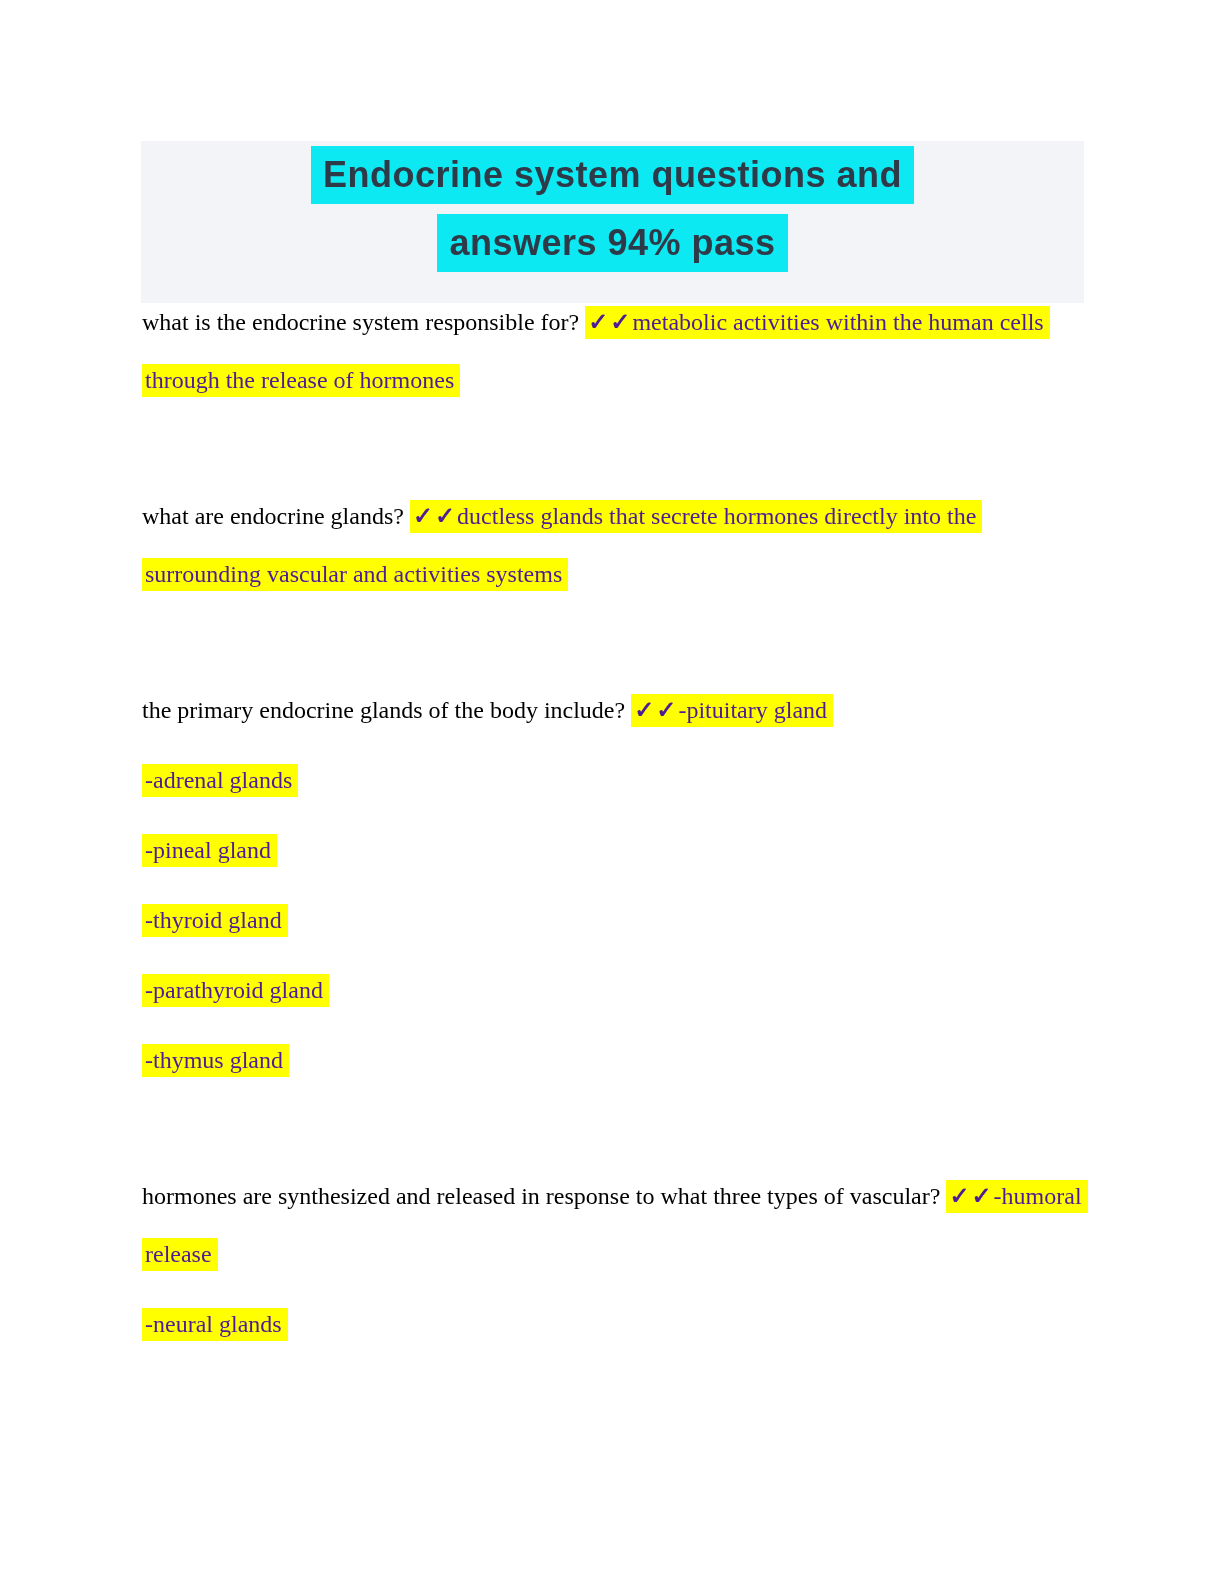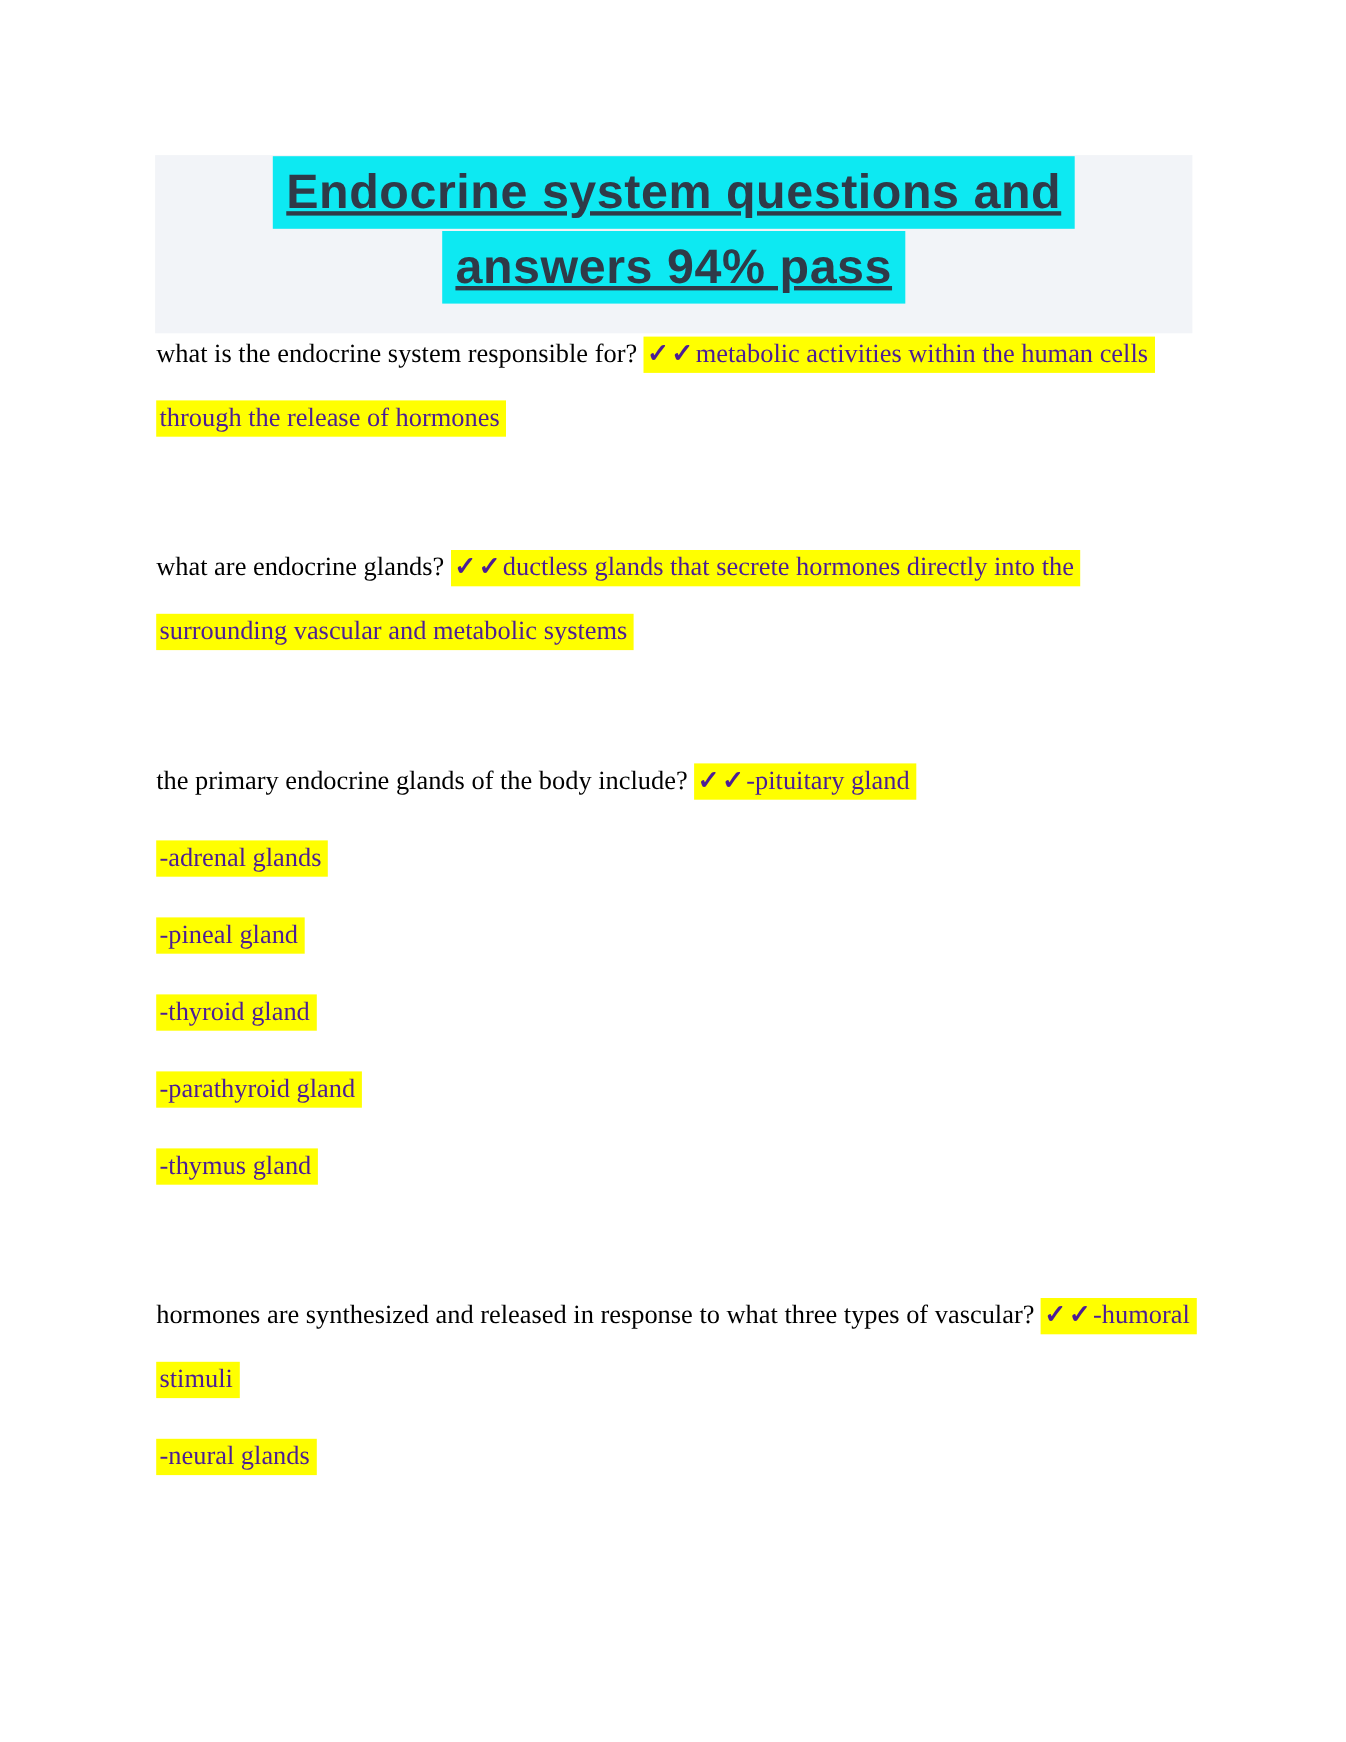--- a/index.html
+++ b/index.html
@@ -20,25 +20,24 @@
   }
   .header-band{
     margin:141px 140px 0 141px;
     height:162px;
     background:var(--band);
     text-align:center;
   }
   .title-line{
     font-family:"Liberation Sans", sans-serif;
     font-weight:bold;
-    font-size:44px;
+    font-size:36px;
     line-height:68px;
     color:var(--title-color);
     letter-spacing:0.5px;
-    text-decoration:underline;
   }
   .title-line mark{
     background:var(--cyan);
     color:inherit;
     padding:8px 12px 9px 12px;
   }
   .content{
     margin:-10px 40px 0 142px;
   }
   .qa-block{
@@ -78,21 +77,21 @@
   <div class="content" id="qa-container">
       <div class="qa-block">
         <div class="para">
           <div class="line"><span class="q">what is the endocrine system responsible for? </span><mark class="hl"><span class="check">✓✓</span>metabolic activities within the human cells</mark></div>
           <div class="line"><mark class="hl">through the release of hormones</mark></div>
         </div>
       </div>
       <div class="qa-block">
         <div class="para">
           <div class="line"><span class="q">what are endocrine glands? </span><mark class="hl"><span class="check">✓✓</span>ductless glands that secrete hormones directly into the</mark></div>
-          <div class="line"><mark class="hl">surrounding vascular and metabolic systems</mark></div>
+          <div class="line"><mark class="hl">surrounding vascular and activities systems</mark></div>
         </div>
       </div>
       <div class="qa-block">
         <div class="para">
           <div class="line"><span class="q">the primary endocrine glands of the body include? </span><mark class="hl"><span class="check">✓✓</span>-pituitary gland</mark></div>
         </div>
         <div class="para">
           <div class="line"><mark class="hl">-adrenal glands</mark></div>
         </div>
         <div class="para">
@@ -104,21 +103,21 @@
         <div class="para">
           <div class="line"><mark class="hl">-parathyroid gland</mark></div>
         </div>
         <div class="para">
           <div class="line"><mark class="hl">-thymus gland</mark></div>
         </div>
       </div>
       <div class="qa-block">
         <div class="para">
           <div class="line"><span class="q">hormones are synthesized and released in response to what three types of vascular? </span><mark class="hl"><span class="check">✓✓</span>-humoral</mark></div>
-          <div class="line"><mark class="hl">stimuli</mark></div>
+          <div class="line"><mark class="hl">release</mark></div>
         </div>
         <div class="para">
           <div class="line"><mark class="hl">-neural glands</mark></div>
         </div>
       </div>
     </div>
 
 </div>
 
 </body></html>

